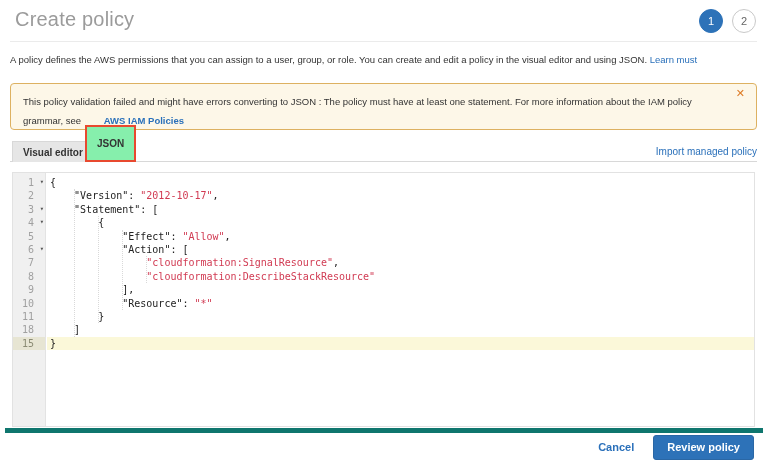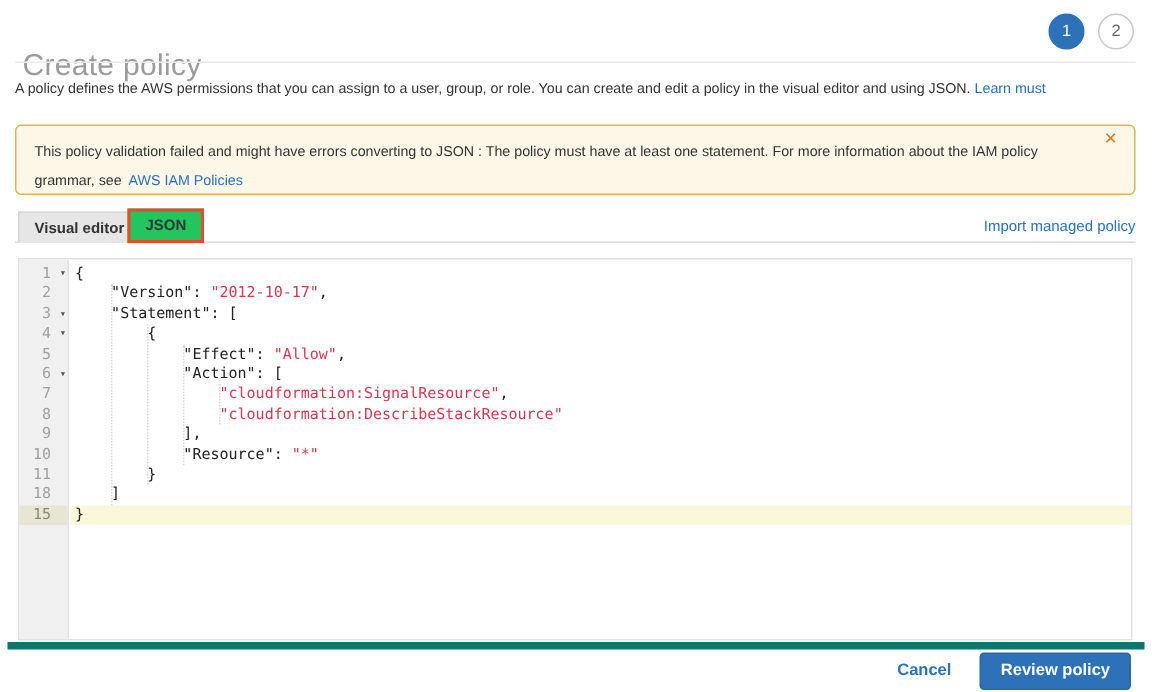--- a/index.html
+++ b/index.html
@@ -10,45 +10,45 @@
     --close-orange:#dd7a24;
     --annotation-red:#e8492f;
     --string-red:#d13a52;
     --active-line-bg:#fbf8d9;
   }
   *{box-sizing:border-box;margin:0;padding:0;}
   html,body{width:768px;height:461px;overflow:hidden;background:#fff;}
   body{font-family:"Liberation Sans","DejaVu Sans",sans-serif;color:#333;}
   .page{position:relative;width:768px;height:461px;background:#fff;}
 
-  .title{position:absolute;left:15px;top:8px;font-size:20px;font-weight:400;color:#9b9b9b;letter-spacing:.2px;margin-top:25px;}
+  .title{position:absolute;left:15px;top:8px;font-size:20px;font-weight:400;color:#9b9b9b;letter-spacing:.2px;}
 
   .steps{position:absolute;right:12px;top:9px;display:flex;gap:9px;}
   .step{width:24px;height:24px;border-radius:50%;display:flex;align-items:center;justify-content:center;
         font-size:11px;background:#fff;border:1px solid #c9c9c9;color:#666;}
   .step.active{background:var(--accent-blue);border-color:var(--accent-blue);color:#fff;}
 
   .hr-title{position:absolute;left:10px;right:11px;top:41px;border-top:1px solid #ebebeb;}
 
   .intro{position:absolute;left:10px;top:54px;right:10px;font-size:9.5px;color:#333;white-space:nowrap;overflow:hidden;}
   .link{color:var(--link-blue);text-decoration:none;cursor:pointer;}
 
   .warning{position:absolute;left:10px;right:11px;top:83px;height:47px;background:var(--warning-bg);
            border:1px solid var(--warning-border);border-radius:4px;padding:8px 46px 8px 12px;
            font-size:9.5px;line-height:19px;color:#333;}
   .warning .close{position:absolute;right:11px;top:4px;color:var(--close-orange);font-weight:bold;
                   font-size:11px;cursor:pointer;line-height:11px;}
-  .warning .link{margin-left:2px;}
+  .warning .link{margin-left:20px;font-weight:bold;}
 
   .tabbar{position:absolute;left:10px;right:11px;top:139px;height:23px;}
   .tab-underline{position:absolute;left:0;right:0;bottom:0;border-bottom:1px solid #d8d8d8;}
   .tab{position:absolute;bottom:0;height:21px;display:flex;align-items:center;font-size:10px;font-weight:bold;
        color:#333;padding:0 10px;cursor:pointer;}
   .tab-visual{left:2px;background:#e6e6e6;border:1px solid #d8d8d8;border-bottom:none;}
-  .tab-json{left:75px;background:#22c55e;border:2px solid var(--annotation-red);height:23px;z-index:2;}
+  .tab-json{left:75px;background:#86efac;border:2px solid var(--annotation-red);height:37px;z-index:2;}
   .import-link{position:absolute;right:0;bottom:5px;font-size:10px;}
 
   .editor{position:absolute;left:12px;top:172px;width:743px;height:255px;border:1px solid #e2e2e2;
           background:#fff;font-family:"DejaVu Sans Mono","Liberation Mono",monospace;font-size:10px;cursor:text;}
   .gutter{position:absolute;left:0;top:0;bottom:0;width:33px;background:#f0f0f0;border-right:1px solid #e3e3e3;
           padding-top:3px;color:#a0a0a0;}
   .gutter-cell{position:relative;height:13.4px;line-height:13.4px;text-align:right;padding-right:11px;}
   .gutter-cell.active{background:#e7e5d3;color:#8b8b74;}
   .gutter-cell .fold{position:absolute;right:1px;top:0;font-size:7px;color:#555;line-height:13.4px;}
   .code{position:absolute;left:34px;top:0;right:0;bottom:0;padding-top:3px;overflow:hidden;}

